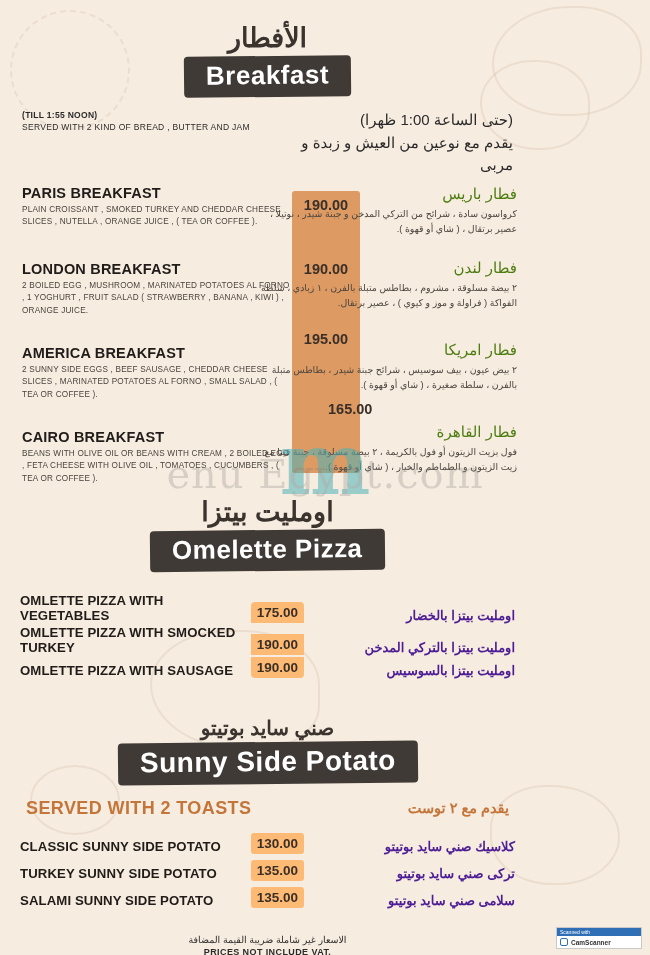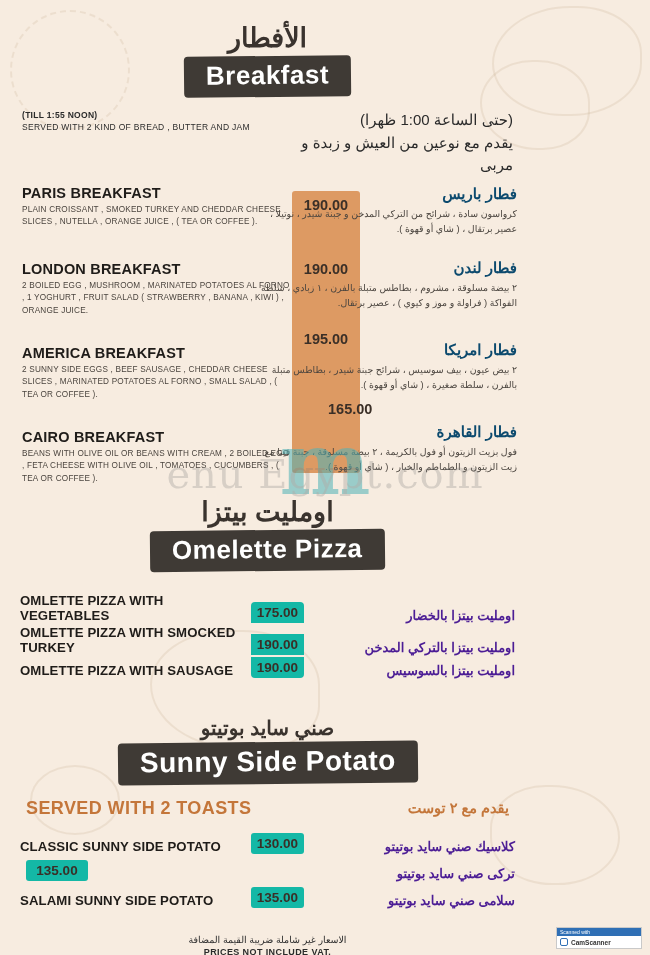--- a/index.html
+++ b/index.html
@@ -72,33 +72,33 @@
   }
 
   .col-left { position: absolute; left: 22px; top: 0; width: 268px; }
   .col-right { position: absolute; right: 18px; top: 0; width: 262px; direction: rtl; text-align: right; }
 
   .item-en { margin-bottom: 14px; }
   .item-en .name { font-size: 14.5px; font-weight: bold; color: #1f1c19; letter-spacing: 0.2px; }
   .item-en .desc { font-size: 8.2px; line-height: 1.55; color: #4a443e; margin-top: 3px; letter-spacing: 0.2px; }
 
   .item-ar { margin-bottom: 12px; }
-  .item-ar .name { font-size: 15px; font-weight: bold; color: #0c4a6e; }
+  .item-ar .name { font-size: 15px; font-weight: normal; color: #4d7c0f; }
   .item-ar .desc { font-size: 9.4px; line-height: 1.6; color: #4a443e; margin-top: 3px; }
 
   
   .rows { padding: 0 20px; margin-top: 14px; }
   .row {
     display: flex; align-items: flex-end; justify-content: space-between;
     margin-bottom: 2px;
   }
   .row .en { width: 272px; font-size: 13.2px; font-weight: bold; color: #1f1c19; letter-spacing: 0.1px; }
   .row .price-cell {
     width: 62px; text-align: center; font-size: 13.5px; font-weight: bold; color: #3a2f27;
-    background: #14b8a6; padding: 3px 4px; margin: 0 6px;
+    background: #fdba74; padding: 3px 4px; margin: 0 6px;
   }
   .row .ar { width: 248px; text-align: right; direction: rtl; font-size: 13px; font-weight: bold; color: #4c1d95; }
 
   .rows.tight .row .price-cell { border-radius: 0; }
   .rows.tight .row:first-child .price-cell { border-radius: 4px 4px 0 0; }
   .rows.tight .row:last-child .price-cell { border-radius: 0 0 4px 4px; }
 
   
   .rows.sep .row { margin-bottom: 6px; }
   .rows.sep .price-cell { border-radius: 3px; }
@@ -260,20 +260,21 @@
     <div class="served-ar">يقدم مع ٢ توست</div>
   </div>
 
   <div class="rows sep">
     <div class="row">
       <div class="en">CLASSIC SUNNY SIDE POTATO</div>
       <div class="price-cell">130.00</div>
       <div class="ar">كلاسيك صني سايد بوتيتو</div>
     </div>
     <div class="row">
+      <div class="en">TURKEY SUNNY SIDE POTATO</div>
       <div class="price-cell">135.00</div>
       <div class="ar">تركى صني سايد بوتيتو</div>
     </div>
     <div class="row">
       <div class="en">SALAMI SUNNY SIDE POTATO</div>
       <div class="price-cell">135.00</div>
       <div class="ar">سلامى صني سايد بوتيتو</div>
     </div>
   </div>
 

